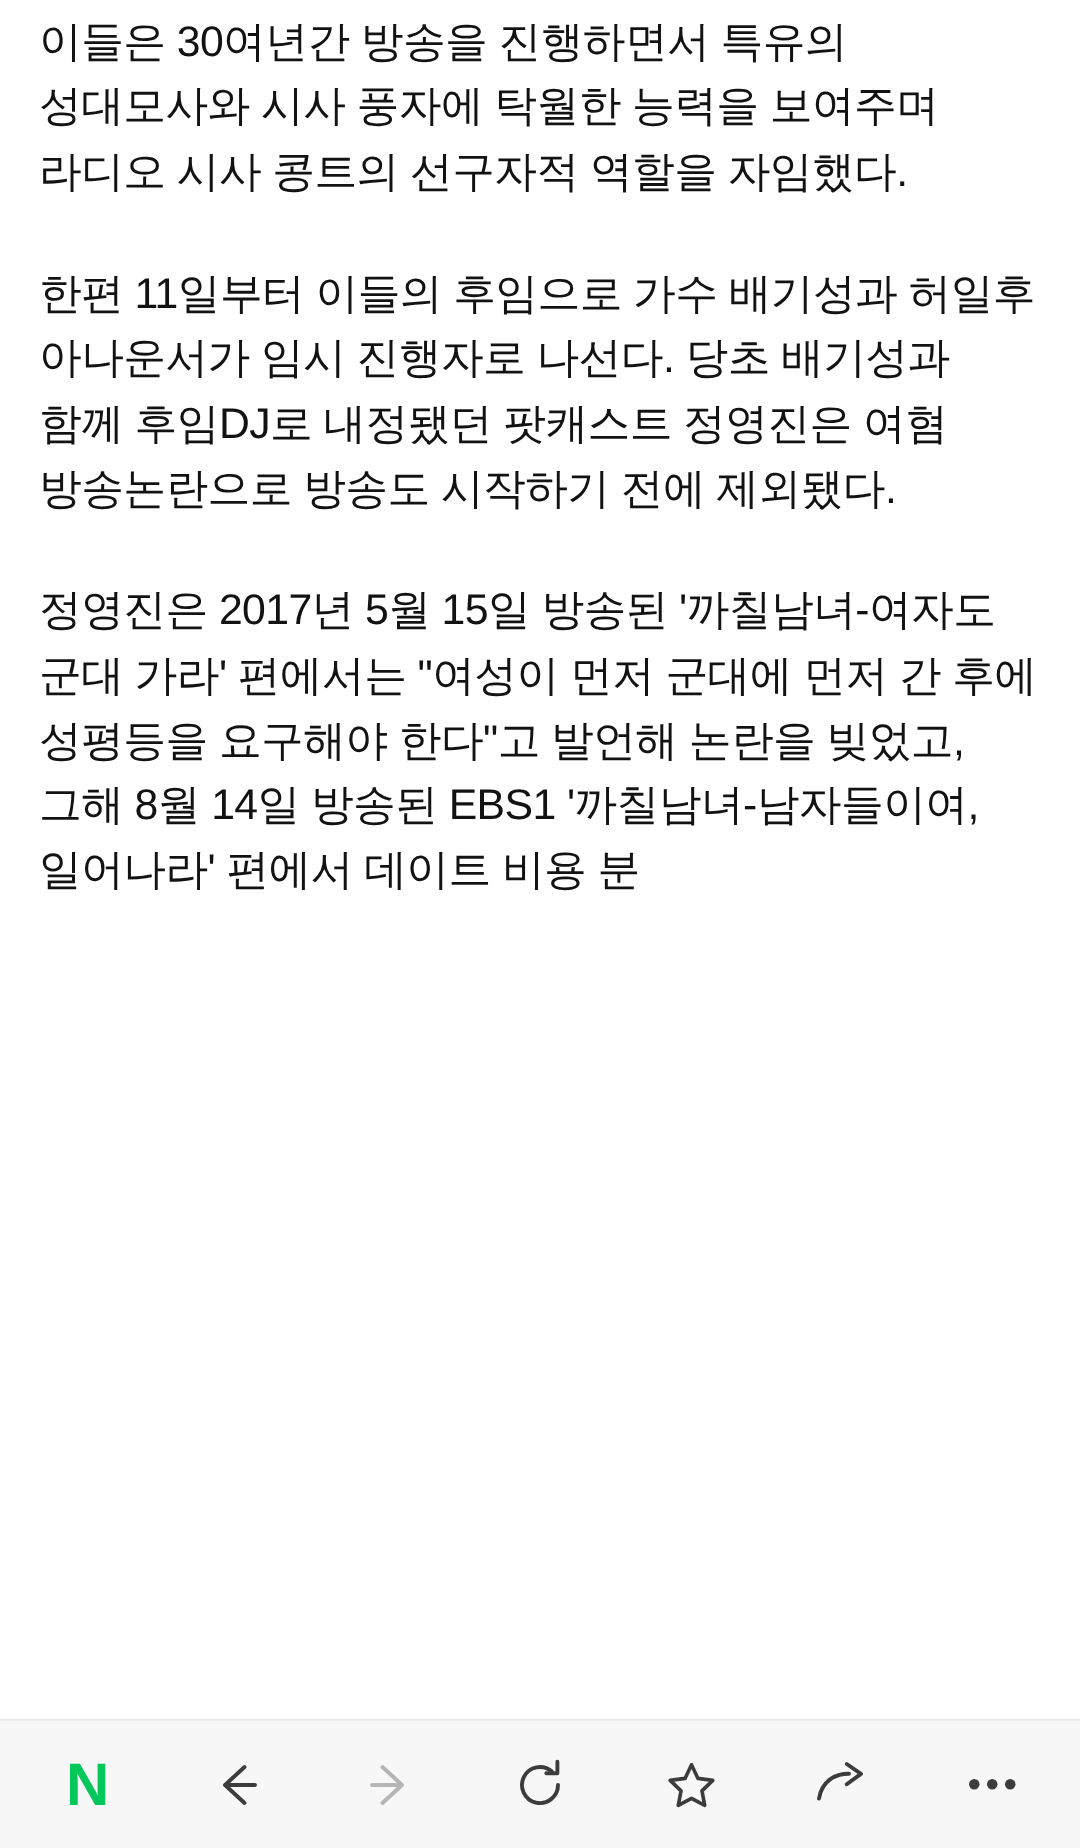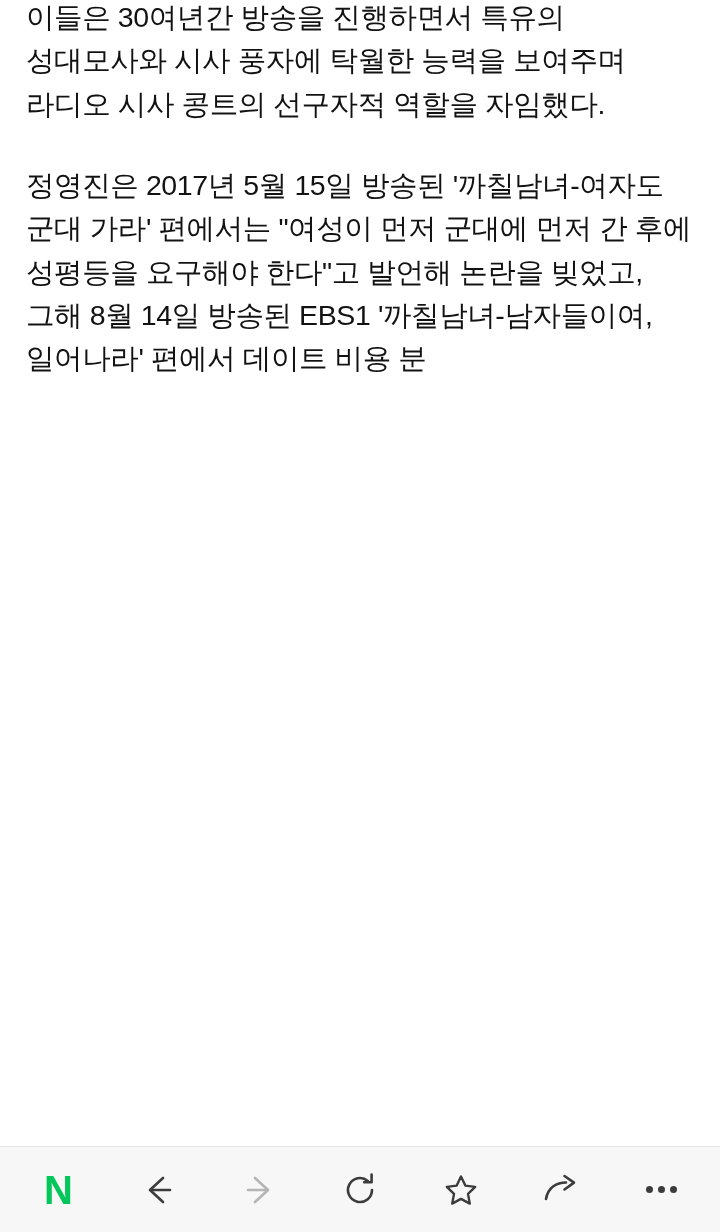--- a/index.html
+++ b/index.html
@@ -17,21 +17,21 @@
   .page {
     width: 720px;
     height: 1232px;
     display: flex;
     flex-direction: column;
     background: #ffffff;
     position: relative;
   }
   .article {
     flex: 1 1 auto;
-    padding: 0 26px;
+    padding: 11px 26px;
     overflow: hidden;
     position: relative;
     box-sizing: border-box;
   }
   .article p {
     margin: 0 0 38px 0;
     font-size: 28.5px;
     line-height: 1.52;
     color: #121212;
     letter-spacing: -0.4px;
@@ -90,20 +90,21 @@
     background: #3c3c3c;
   }
 </style>
 </head>
 <body>
 
 <div class="page">
 
   <div class="article">
     <p>이들은 30여년간 방송을 진행하면서 특유의 성대모사와 시사 풍자에 탁월한 능력을 보여주며 라디오 시사 콩트의 선구자적 역할을 자임했다.</p>
+    <p>한편 11일부터 이들의 후임으로 가수 배기성과 허일후 아나운서가 임시 진행자로 나선다. 당초 배기성과 함께 후임DJ로 내정됐던 팟캐스트 정영진은 여혐 방송논란으로 방송도 시작하기 전에 제외됐다.</p>
     <p>정영진은 2017년 5월 15일 방송된 '까칠남녀-여자도 군대 가라' 편에서는 "여성이 먼저 군대에 먼저 간 후에 성평등을 요구해야 한다"고 발언해 논란을 빚었고, 그해 8월 14일 방송된 EBS1 '까칠남녀-남자들이여, 일어나라' 편에서 데이트 비용 분</p>
   </div>
 
   <div class="toolbar">
 
     <button class="tb-btn" title="N">
       <span class="naver-logo">N</span>
     </button>
 
     <button class="tb-btn">

